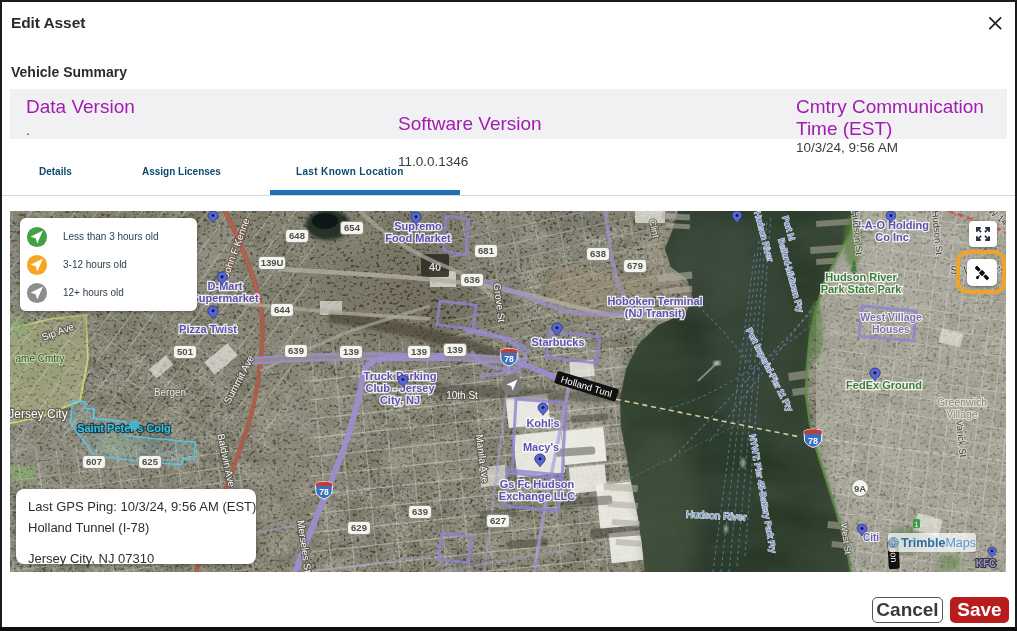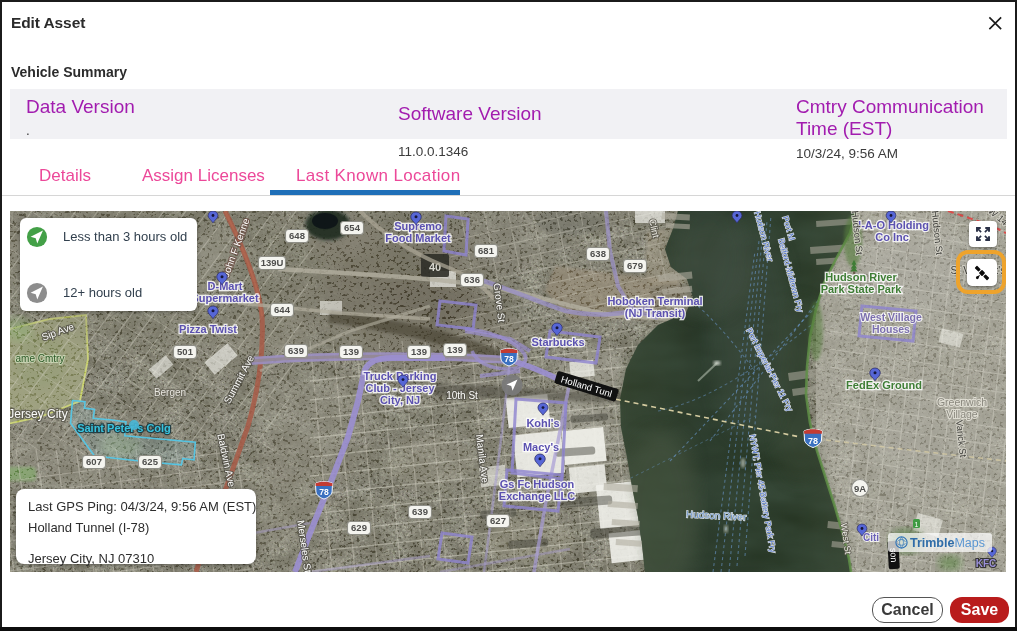--- a/index.html
+++ b/index.html
@@ -4,61 +4,61 @@
 body{width:1017px;height:631px;position:relative;background:#fff;font-family:"Liberation Sans",sans-serif;overflow:hidden}
 .frame{position:absolute;left:0;top:0;width:1013px;height:627px;border:2px solid #1b1b1b;z-index:90;pointer-events:none}
 .botbar{position:absolute;left:0;top:627px;width:1017px;height:4px;background:#0d0d0d;z-index:91}
 .title{position:absolute;left:11px;top:14px;font-size:15.5px;font-weight:bold;color:#2b2b2b;letter-spacing:-0.1px}
 .closex{position:absolute;left:988px;top:16px;width:14.5px;height:14.5px}
 .vsum{position:absolute;left:11px;top:64px;font-size:14px;font-weight:bold;color:#2b2b2b}
 .sbar{position:absolute;left:10px;top:89px;width:997px;height:50px;background:#f1f1f4}
 .sbar .lab{font-size:19px;color:#a21caf}
 .sbar .val{font-size:13.5px;color:#3c3c3c}
 .c1{position:absolute;left:16px;top:7px}
-.c2{position:absolute;left:388px;top:14px}
+.c2{position:absolute;left:388px;top:24px}
 .c3{position:absolute;left:786px;top:7px}
 .tabs{position:absolute;left:0;top:160px;width:1017px;height:36px}
-.tab{position:absolute;top:6px;font-size:17px;font-weight:normal;color:#ec4899}
+.tab{position:absolute;top:6px;font-size:10px;font-weight:bold;color:#0c4a6e}
 .tabline{position:absolute;left:0;top:195px;width:1017px;height:1px;background:#d6d6d6}
 .tabul{position:absolute;left:270px;top:190px;width:190px;height:5px;background:#1f6fb8}
 #map{position:absolute;left:10px;top:211px;width:996px;height:361px;overflow:hidden;background:#8e8d80}
 .mapbox{position:absolute;background:#fff;border-radius:6px;box-shadow:0 1px 4px rgba(0,0,0,.35)}
 .legend{left:10px;top:7px;width:177px;height:93px}
 .legrow{position:absolute;left:6px;height:23px;display:flex;align-items:center}
 .legrow svg{margin-right:15px}
-.legtxt{font-size:13px;color:#32404e;white-space:nowrap}
+.legtxt{font-size:10px;color:#32404e;white-space:nowrap}
 .gpsbox{left:6px;top:278px;width:240px;height:75px;border-radius:8px}
 .gpsbox div{margin:0 0 0 12px;font-size:13px;color:#2d2d2d;white-space:nowrap}
 .ctl{position:absolute;background:#fff;border-radius:4px;box-shadow:0 1px 3px rgba(0,0,0,.4);display:flex;align-items:center;justify-content:center}
 .fsbtn{left:959px;top:10px;width:28px;height:26px}
 .ring{position:absolute;left:946px;top:39px;width:50px;height:44px;border:4.5px solid #eea32c;border-radius:12px;box-sizing:border-box}
 .satbtn{left:957px;top:48px;width:30px;height:27px;border-radius:5px}
-.btn{position:absolute;top:597px;height:26px;border-radius:12px;font-size:16px;display:flex;align-items:center;justify-content:center;box-sizing:border-box}
+.btn{position:absolute;top:597px;height:26px;border-radius:5px;font-size:19px;display:flex;align-items:center;justify-content:center;box-sizing:border-box}
 .cancel{left:872px;width:71px;background:#fff;border:1.5px solid #555;color:#3a3a3a;font-weight:bold}
 .save{left:950px;width:59px;background:#b91c1c;color:#fff;font-weight:bold}
-.trimble{position:absolute;left:878px;top:322px;width:104px;height:19px;background:rgba(255,255,255,.72);border-radius:3px;display:flex;align-items:center;justify-content:center;font-size:12.5px}
+.trimble{position:absolute;left:878px;top:322px;width:88px;height:19px;background:rgba(255,255,255,.72);border-radius:3px;display:flex;align-items:center;justify-content:center;font-size:12.5px}
 </style></head>
 <body>
 <div class="title">Edit Asset</div>
 <svg class="closex" viewBox="0 0 16 16">
     <path d="M1.5 1.5 L14.5 14.5 M14.5 1.5 L1.5 14.5" stroke="#1b1b1b" stroke-width="1.8" fill="none"></path>
   </svg>
 <div class="vsum">Vehicle Summary</div>
 <div class="sbar">
   <div class="c1">
       <div class="lab">Data Version</div>
       <div class="val" style="margin-top:5px">.</div>
     </div>
   <div class="c2">
       <div class="lab">Software Version</div>
       <div class="val" style="margin-top:19px">11.0.0.1346</div>
     </div>
   <div class="c3">
       <div class="lab">Cmtry Communication Time (EST)</div>
-      <div class="val" style="margin-top:6px">10/3/24, 9:56 AM</div>
+      <div class="val" style="margin-top:0">10/3/24, 9:56 AM</div>
     </div>
 </div>
 <div class="tabs">
   <div class="tab" style="left:39px">Details</div>
   <div class="tab" style="left:142px">Assign Licenses</div>
   <div class="tab" style="left:296px;letter-spacing:0.35px">Last Known Location</div>
 </div>
 <div class="tabline"></div>
 <div class="tabul"></div>
 <div id="map">
@@ -514,30 +514,37 @@
       <text x="906.5" y="315.5" font-size="7" fill="#fff" text-anchor="middle" font-family="Liberation Sans, sans-serif">1</text>
 </svg>
 <div class="mapbox legend">
   <div class="legrow" style="top:7px">
         <svg width="22" height="22" viewBox="0 0 24 24">
           <circle cx="12" cy="12" r="11" fill="#43a047"></circle>
           <path d="M18.5 5 L5 11.8 L10.6 13.4 L12.3 19 Z" fill="#fff"></path>
         </svg>
         <span class="legtxt">Less than 3 hours old</span>
       </div>
+  <div class="legrow" style="top:35px">
+        <svg width="22" height="22" viewBox="0 0 24 24">
+          <circle cx="12" cy="12" r="11" fill="#f6a623"></circle>
+          <path d="M18.5 5 L5 11.8 L10.6 13.4 L12.3 19 Z" fill="#fff"></path>
+        </svg>
+        <span class="legtxt">3-12 hours old</span>
+      </div>
   <div class="legrow" style="top:63px">
         <svg width="22" height="22" viewBox="0 0 24 24">
           <circle cx="12" cy="12" r="11" fill="#8d8d8d"></circle>
           <path d="M18.5 5 L5 11.8 L10.6 13.4 L12.3 19 Z" fill="#fff"></path>
         </svg>
         <span class="legtxt">12+ hours old</span>
       </div>
 </div>
 <div class="mapbox gpsbox">
-  <div style="margin-top:10px">Last GPS Ping: 04/3/24, 9:56 AM (EST)</div>
+  <div style="margin-top:10px">Last GPS Ping: 10/3/24, 9:56 AM (EST)</div>
   <div style="margin-top:6px">Holland Tunnel (I-78)</div>
   <div style="margin-top:16px">Jersey City, NJ 07310</div>
 </div>
 <div class="ctl fsbtn">
       <svg width="18" height="18" viewBox="0 0 24 24" fill="none" stroke="#2b3147" stroke-width="2.6">
         <path d="M4 9 L4 4 L9 4 M15 4 L20 4 L20 9 M20 15 L20 20 L15 20 M9 20 L4 20 L4 15"></path>
         <path d="M4.5 4.5 L9.5 9.5 M19.5 4.5 L14.5 9.5 M19.5 19.5 L14.5 14.5 M4.5 19.5 L9.5 14.5" stroke-width="2.2"></path>
       </svg>
     </div>
 <div class="ring"></div>

